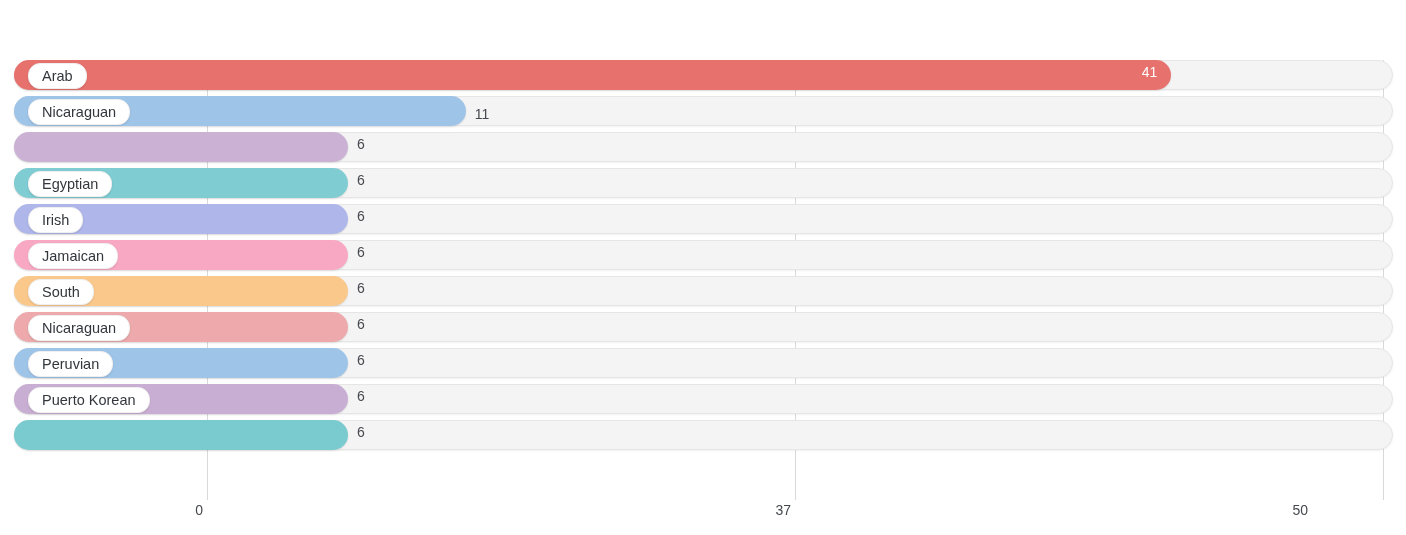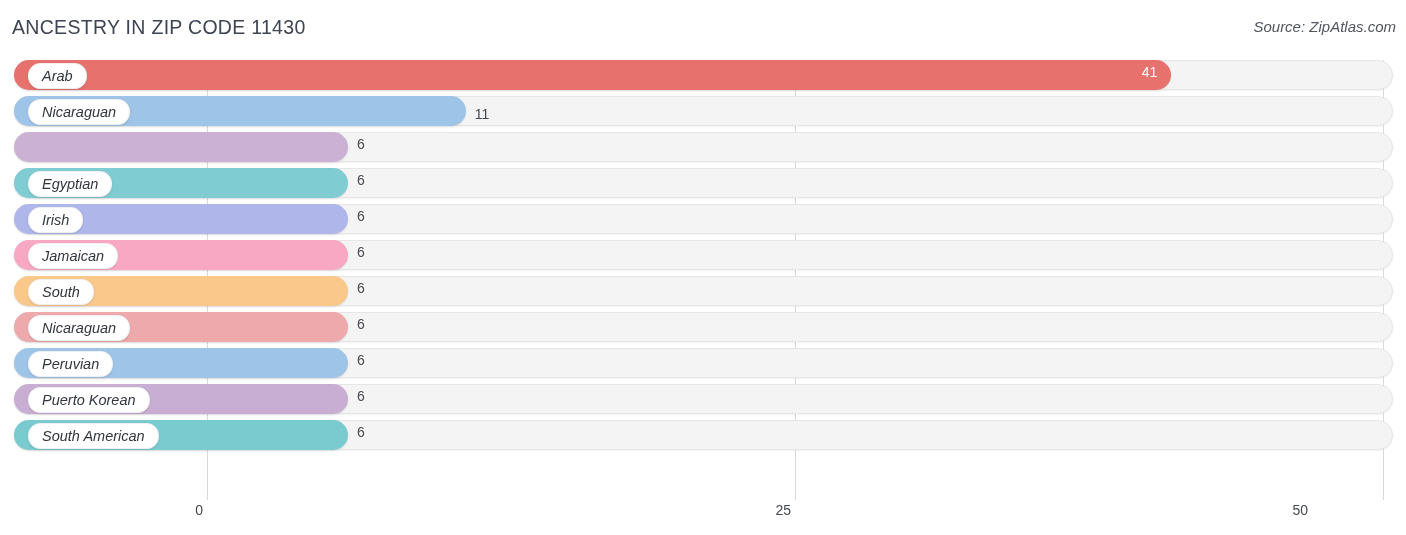--- a/index.html
+++ b/index.html
@@ -111,21 +111,20 @@
     padding: 0 13px;
     background: #ffffff;
     border: 1px solid #efefef;
     border-radius: 12px;
     display: flex;
     align-items: center;
     font-size: 14.5px;
     color: #33373d;
     white-space: nowrap;
     box-shadow: 0 1px 2px rgba(0,0,0,0.10);
-    font-style: italic;
   }
   .value {
     position: absolute;
     top: 0;
     height: 23px;
     display: flex;
     align-items: center;
     font-size: 14px;
     color: #45484e;
     white-space: nowrap;
@@ -150,24 +149,20 @@
     color: #45484e;
     transform: translateX(-100%);
     white-space: nowrap;
   }
 </style>
 </head>
 <body>
 
 <div class="page">
 
-  <div class="header">
-    <div class="chart-title">ANCESTRY IN ZIP CODE 11430</div>
-    <div class="source-note">Source: ZipAtlas.com</div>
-  </div>
 
   <div class="plot">
     <div class="gridlines" id="gridlines">
         <div class="gridline" style="left: 207px;"></div>
         <div class="gridline" style="left: 795px;"></div>
         <div class="gridline" style="left: 1383px;"></div>
       </div>
     <div class="rows" id="rows">
         <div class="row">
           <div class="track"></div>
@@ -224,25 +219,24 @@
         </div>
         <div class="row">
           <div class="track"></div>
           <div class="bar" style="width: 334.12px; background: rgb(201, 174, 211);"></div>
           <div class="pill">Puerto Korean</div>
           <div class="value" style="left: 357.12px;">6</div>
         </div>
         <div class="row">
           <div class="track"></div>
           <div class="bar" style="width: 334.12px; background: rgb(121, 203, 207);"></div>
-          <div class="pill">South American</div>
           <div class="value" style="left: 357.12px;">6</div>
         </div>
       </div>
   </div>
 
   <div class="axis" id="axis">
       <div class="tick-label" style="left: 203px;">0</div>
-      <div class="tick-label" style="left: 791px;">25</div>
+      <div class="tick-label" style="left: 791px;">37</div>
       <div class="tick-label" style="left: 1308px;">50</div>
     </div>
 
 </div>
 
 </body></html>

